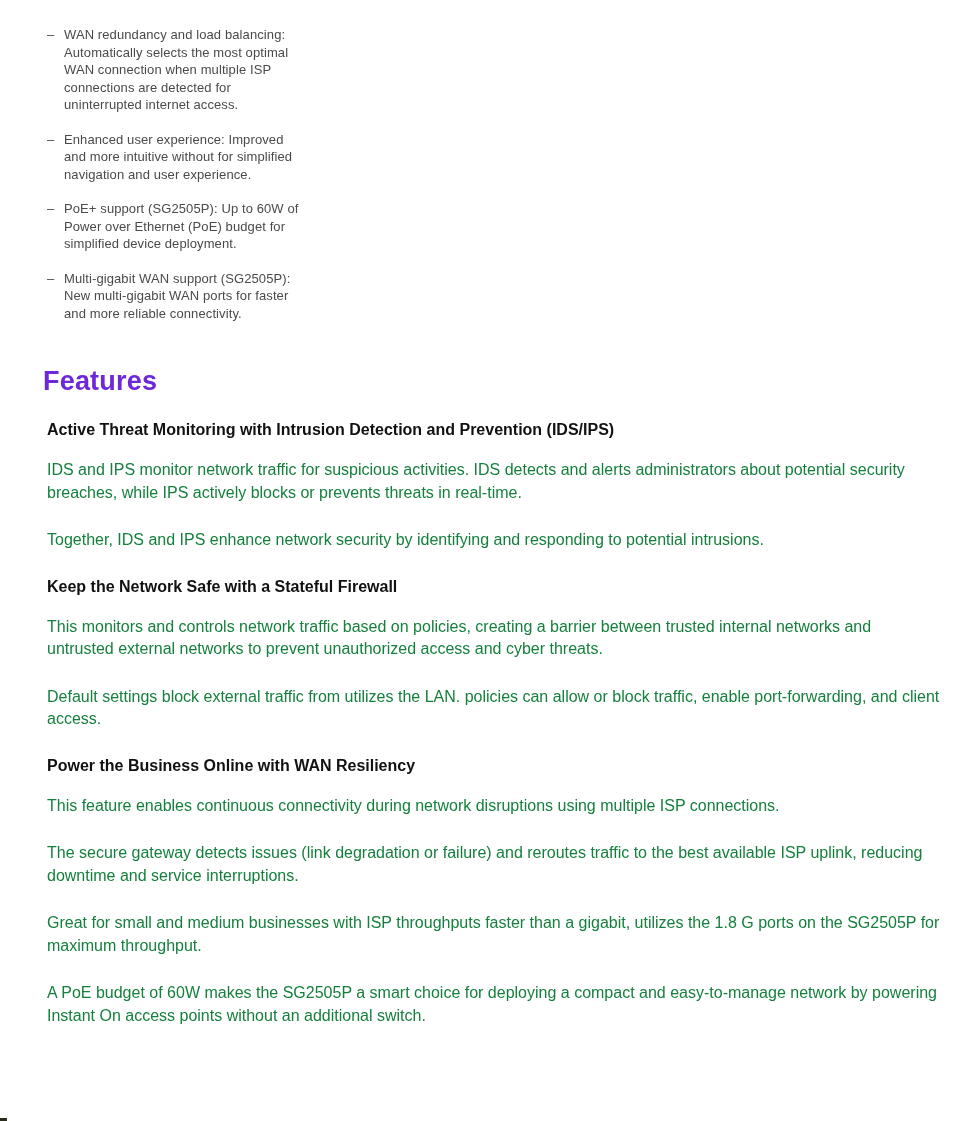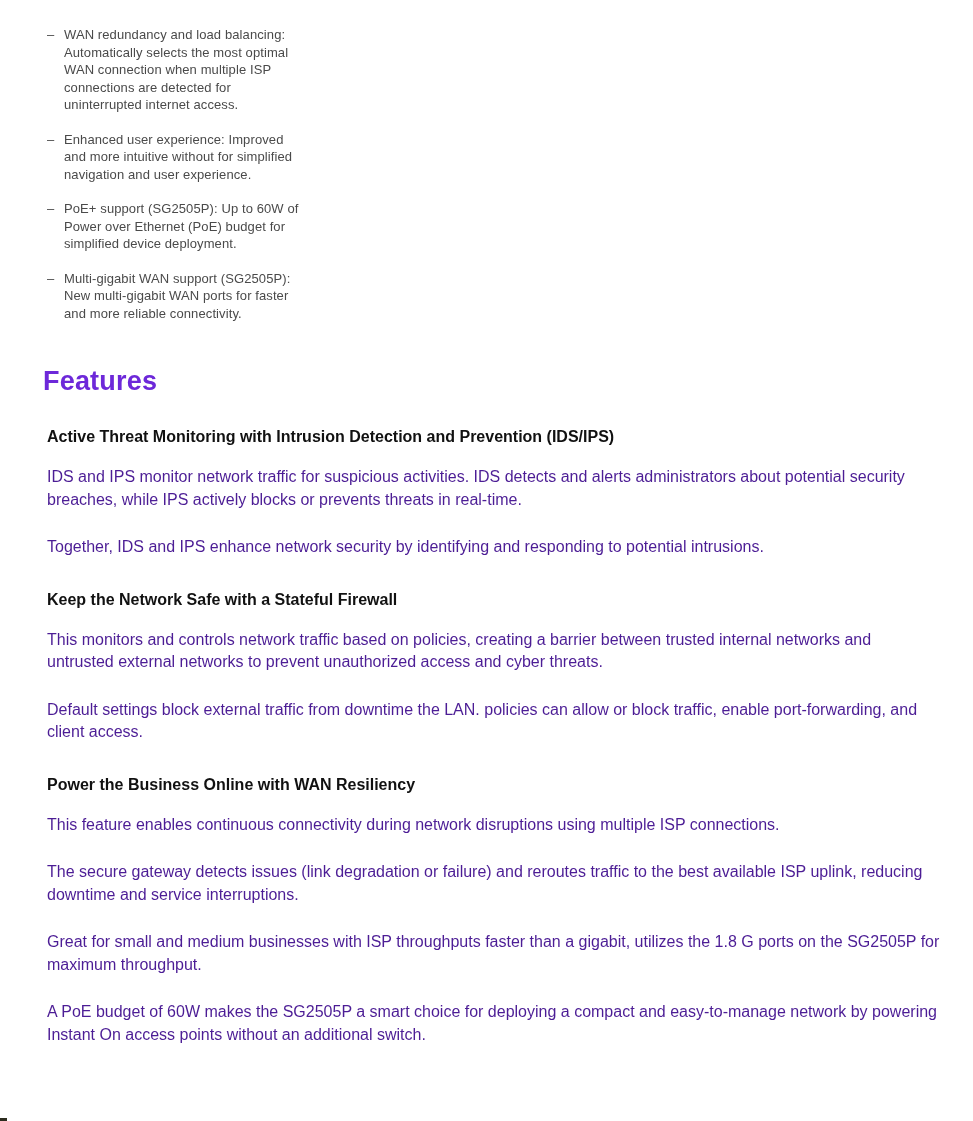--- a/index.html
+++ b/index.html
@@ -47,32 +47,32 @@
     font-weight: bold;
     color: #6d28d9;
     letter-spacing: 0.2px;
   }
   
   .sections {
     margin: 0 33px 0 47px;
     max-width: 900px;
   }
   .sections h3 {
-    margin: 31px 0 20px 0;
+    margin: 24px 0 20px 0;
     font-size: 16px;
     line-height: 19px;
     font-weight: bold;
     color: #111111;
   }
   .sections p {
     margin: 0 0 25px 0;
     font-size: 16px;
     line-height: 22.5px;
     font-weight: normal;
-    color: #4c1d95;
+    color: #15803d;
   }
   
   .edge-artifact {
     position: absolute;
     left: 0;
     bottom: 0;
     width: 7px;
     height: 3px;
     background: #2c2c1e;
   }
@@ -107,21 +107,21 @@
 
     <section>
       <h3>Active Threat Monitoring with Intrusion Detection and Prevention (IDS/IPS)</h3>
       <p>IDS and IPS monitor network traffic for suspicious activities. IDS detects and alerts administrators about potential security breaches, while IPS actively blocks or prevents threats in real-time.</p>
       <p>Together, IDS and IPS enhance network security by identifying and responding to potential intrusions.</p>
     </section>
 
     <section>
       <h3>Keep the Network Safe with a Stateful Firewall</h3>
       <p>This monitors and controls network traffic based on policies, creating a barrier between trusted internal networks and untrusted external networks to prevent unauthorized access and cyber threats.</p>
-      <p>Default settings block external traffic from downtime the LAN. policies can allow or block traffic, enable port-forwarding, and client access.</p>
+      <p>Default settings block external traffic from utilizes the LAN. policies can allow or block traffic, enable port-forwarding, and client access.</p>
     </section>
 
     <section>
       <h3>Power the Business Online with WAN Resiliency</h3>
       <p>This feature enables continuous connectivity during network disruptions using multiple ISP connections.</p>
       <p>The secure gateway detects issues (link degradation or failure) and reroutes traffic to the best available ISP uplink, reducing downtime and service interruptions.</p>
     </section>
 
     <section>
       <p>Great for small and medium businesses with ISP throughputs faster than a gigabit, utilizes the 1.8 G ports on the SG2505P for maximum throughput.</p>

